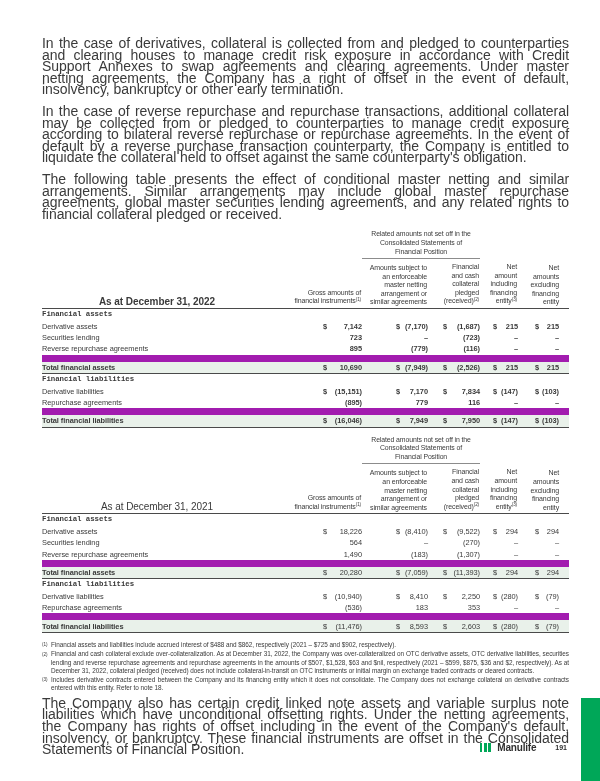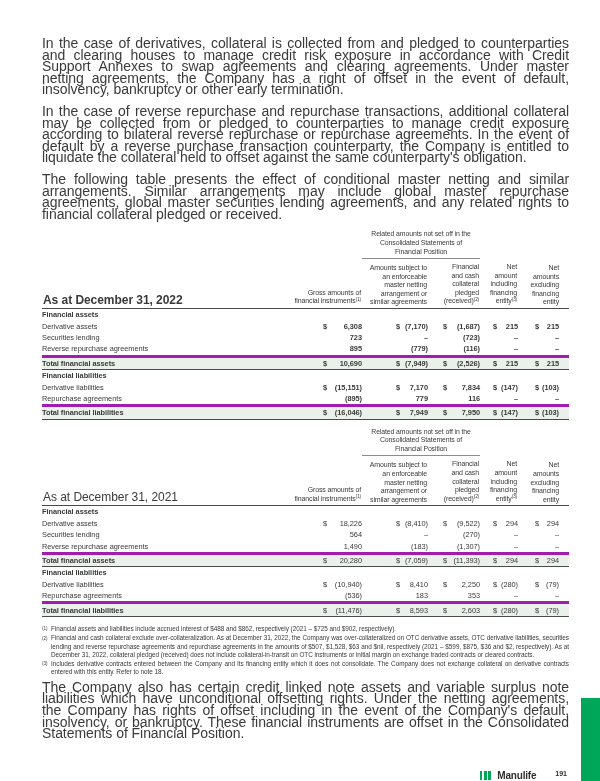--- a/index.html
+++ b/index.html
@@ -17,44 +17,44 @@
   col.c3{width:52px}
   col.c4{width:38px}
   col.c5{width:51px}
   .related-row td{padding:0;vertical-align:bottom;}
   .related-box{font-size:6.9px;line-height:8.6px;text-align:center;border-bottom:1px solid #8c8c8c;padding-bottom:2px;letter-spacing:-0.1px;white-space:nowrap;}
   .colhead-row td{vertical-align:bottom;padding-top:4px;border-bottom:1px solid #4a4a4a;padding-bottom:1px;}
   .colhead{font-size:7px;line-height:8.6px;text-align:right;letter-spacing:-0.12px;}
   .colhead div{white-space:nowrap;}
   .colhead:last-child{padding-right:10px;}
   sup{font-size:4.6px;vertical-align:baseline;position:relative;top:-2.5px;}
-  .date-label{font-size:12px;letter-spacing:-0.05px;}
+  .date-label{font-size:10px;letter-spacing:-0.05px;text-align:center;}
   .bold-vals .date-label{font-weight:bold;}
   .fin-table tbody td{padding:1.1px 0;font-size:7.4px;line-height:9.2px;letter-spacing:-0.05px;}
-  .sec-row td{font-weight:bold;}
+  .sec-row td{font-weight:bold;font-family:Liberation Mono, monospace;}
   td.label{text-align:left;}
   td.num .nw{display:flex;justify-content:space-between;}
   .bold-vals td.num .nw{font-weight:bold;}
   .fin-table td.num:nth-child(2){padding-left:51px;}
   .fin-table td.num:nth-child(3){padding-left:34px;}
   .fin-table td.num:nth-child(4){padding-left:15px;}
   .fin-table td.num:nth-child(5){padding-left:13px;}
   .fin-table td.num:nth-child(6){padding-left:17px;padding-right:10px;}
   .total-row{background:#e9f1ea;}
-  .total-row td{border-top:3px solid #a21caf;border-bottom:1px solid #4a4a4a;}
+  .total-row td{border-top:7px solid #a21caf;border-bottom:1px solid #4a4a4a;}
   .total-row td.label{font-weight:bold;}
 
   
   .footnotes{margin-top:4px;}
   .footnote{display:flex;font-size:6.4px;line-height:8.4px;letter-spacing:-0.05px;margin-bottom:0.5px;text-align:justify;}
   .fn-marker{flex:0 0 9px;font-size:4.6px;padding-top:0.5px;}
   .fn-text{flex:1;}
 
   
-  .footer{position:absolute;top:770px;right:33px;display:flex;align-items:flex-start;}
+  .footer{position:absolute;top:742px;right:33px;display:flex;align-items:center;}
   .logo{display:flex;align-items:center;}
   .logo-bars{display:flex;align-items:flex-end;margin-right:5px;}
   .logo-bars span{display:block;width:2.6px;height:9px;background:#00a758;margin-right:1.6px;}
   .brand{font-weight:bold;font-size:10px;color:#2e2e2e;letter-spacing:-0.2px;}
   .pagenum{font-weight:bold;font-size:7px;color:#2e2e2e;margin-left:19px;}
   .green-block{position:absolute;top:698px;right:0;width:19px;height:83px;background:#00a758;}
 </style>
 </head>
 <body>
 
@@ -125,21 +125,21 @@
           </thead>
           <tbody>
             <tr class="sec-row">
               <td colspan="6">Financial assets</td>
             </tr>
             <tr class="data-row">
               <td class="label">Derivative assets</td>
               <td class="num">
                 <div class="nw">
                   <span class="cur">$</span>
-                  <span class="val">6,308</span>
+                  <span class="val">7,142</span>
                 </div>
               </td>
               <td class="num">
                 <div class="nw">
                   <span class="cur">$</span>
                   <span class="val">(7,170)</span>
                 </div>
               </td>
               <td class="num">
                 <div class="nw">

